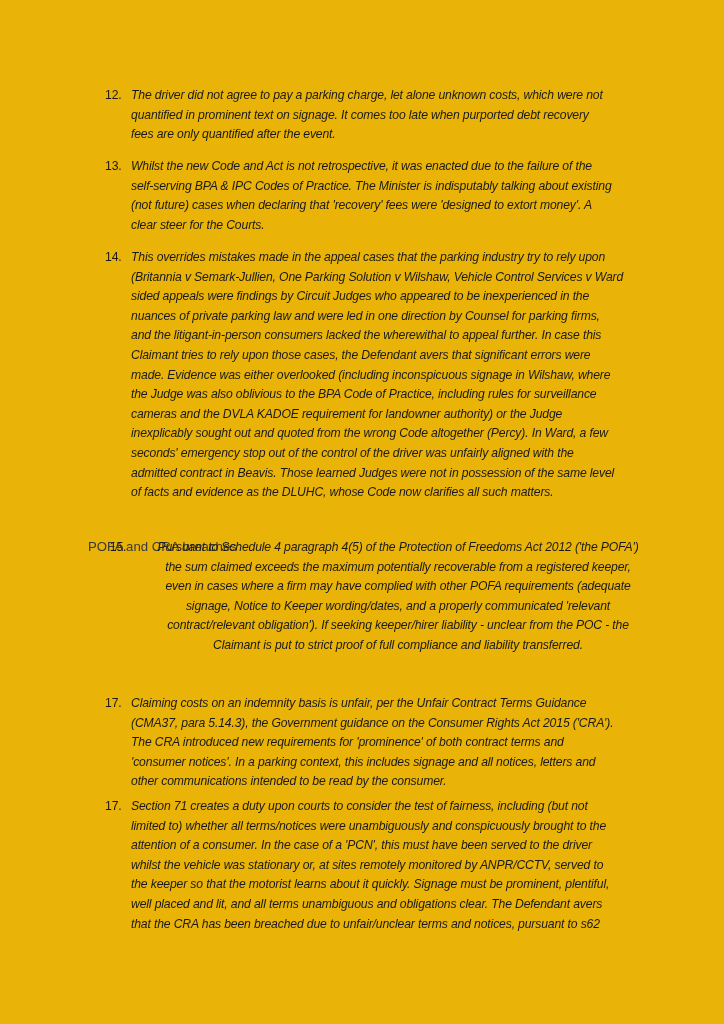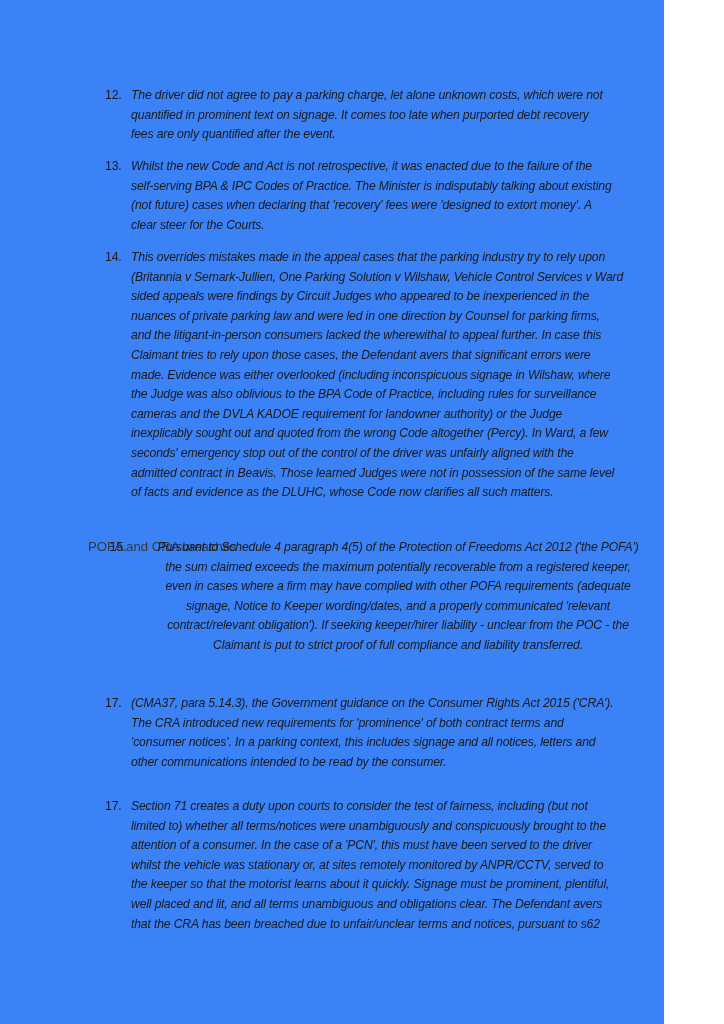--- a/index.html
+++ b/index.html
@@ -12,23 +12,23 @@
       height: 1024px;
       overflow: hidden;
       position: relative;
       font-family: "Liberation Sans", sans-serif;
       color: #1a1a1a;
     }
     .page {
       position: absolute;
       left: 0;
       top: 0;
-      width: 664px;
+      width: 724px;
       height: 1024px;
-      background: #3b82f6;
+      background: #eab308;
     }
     .para {
       position: absolute;
       left: 105px;
       width: 560px;
       font-family: "Liberation Sans", sans-serif;
       font-size: 12.2px;
       line-height: 19.6px;
       color: #1a1a1a;
       letter-spacing: -0.15px;
@@ -118,20 +118,21 @@
       <span class="line">even in cases where a firm may have complied with other POFA requirements (adequate</span>
       <span class="line">signage, Notice to Keeper wording/dates, and a properly communicated 'relevant</span>
       <span class="line">contract/relevant obligation').  If seeking keeper/hirer liability - unclear from the POC - the</span>
       <span class="line">Claimant is put to strict proof of full compliance and liability transferred.</span>
     </div>
   </div>
 
   <div class="para" id="p16">
     <span class="num">17.</span>
     <div class="body">
+      <span class="line">Claiming costs on an indemnity basis is unfair, per the Unfair Contract Terms Guidance</span>
       <span class="line">(CMA37, para 5.14.3), the Government guidance on the Consumer Rights Act 2015 ('CRA').</span>
       <span class="line">The CRA introduced new requirements for 'prominence' of both contract terms and</span>
       <span class="line">'consumer notices'.  In a parking context, this includes signage and all notices, letters and</span>
       <span class="line">other communications intended to be read by the consumer.</span>
     </div>
   </div>
 
   <div class="para" id="p17">
     <span class="num">17.</span>
     <div class="body">

